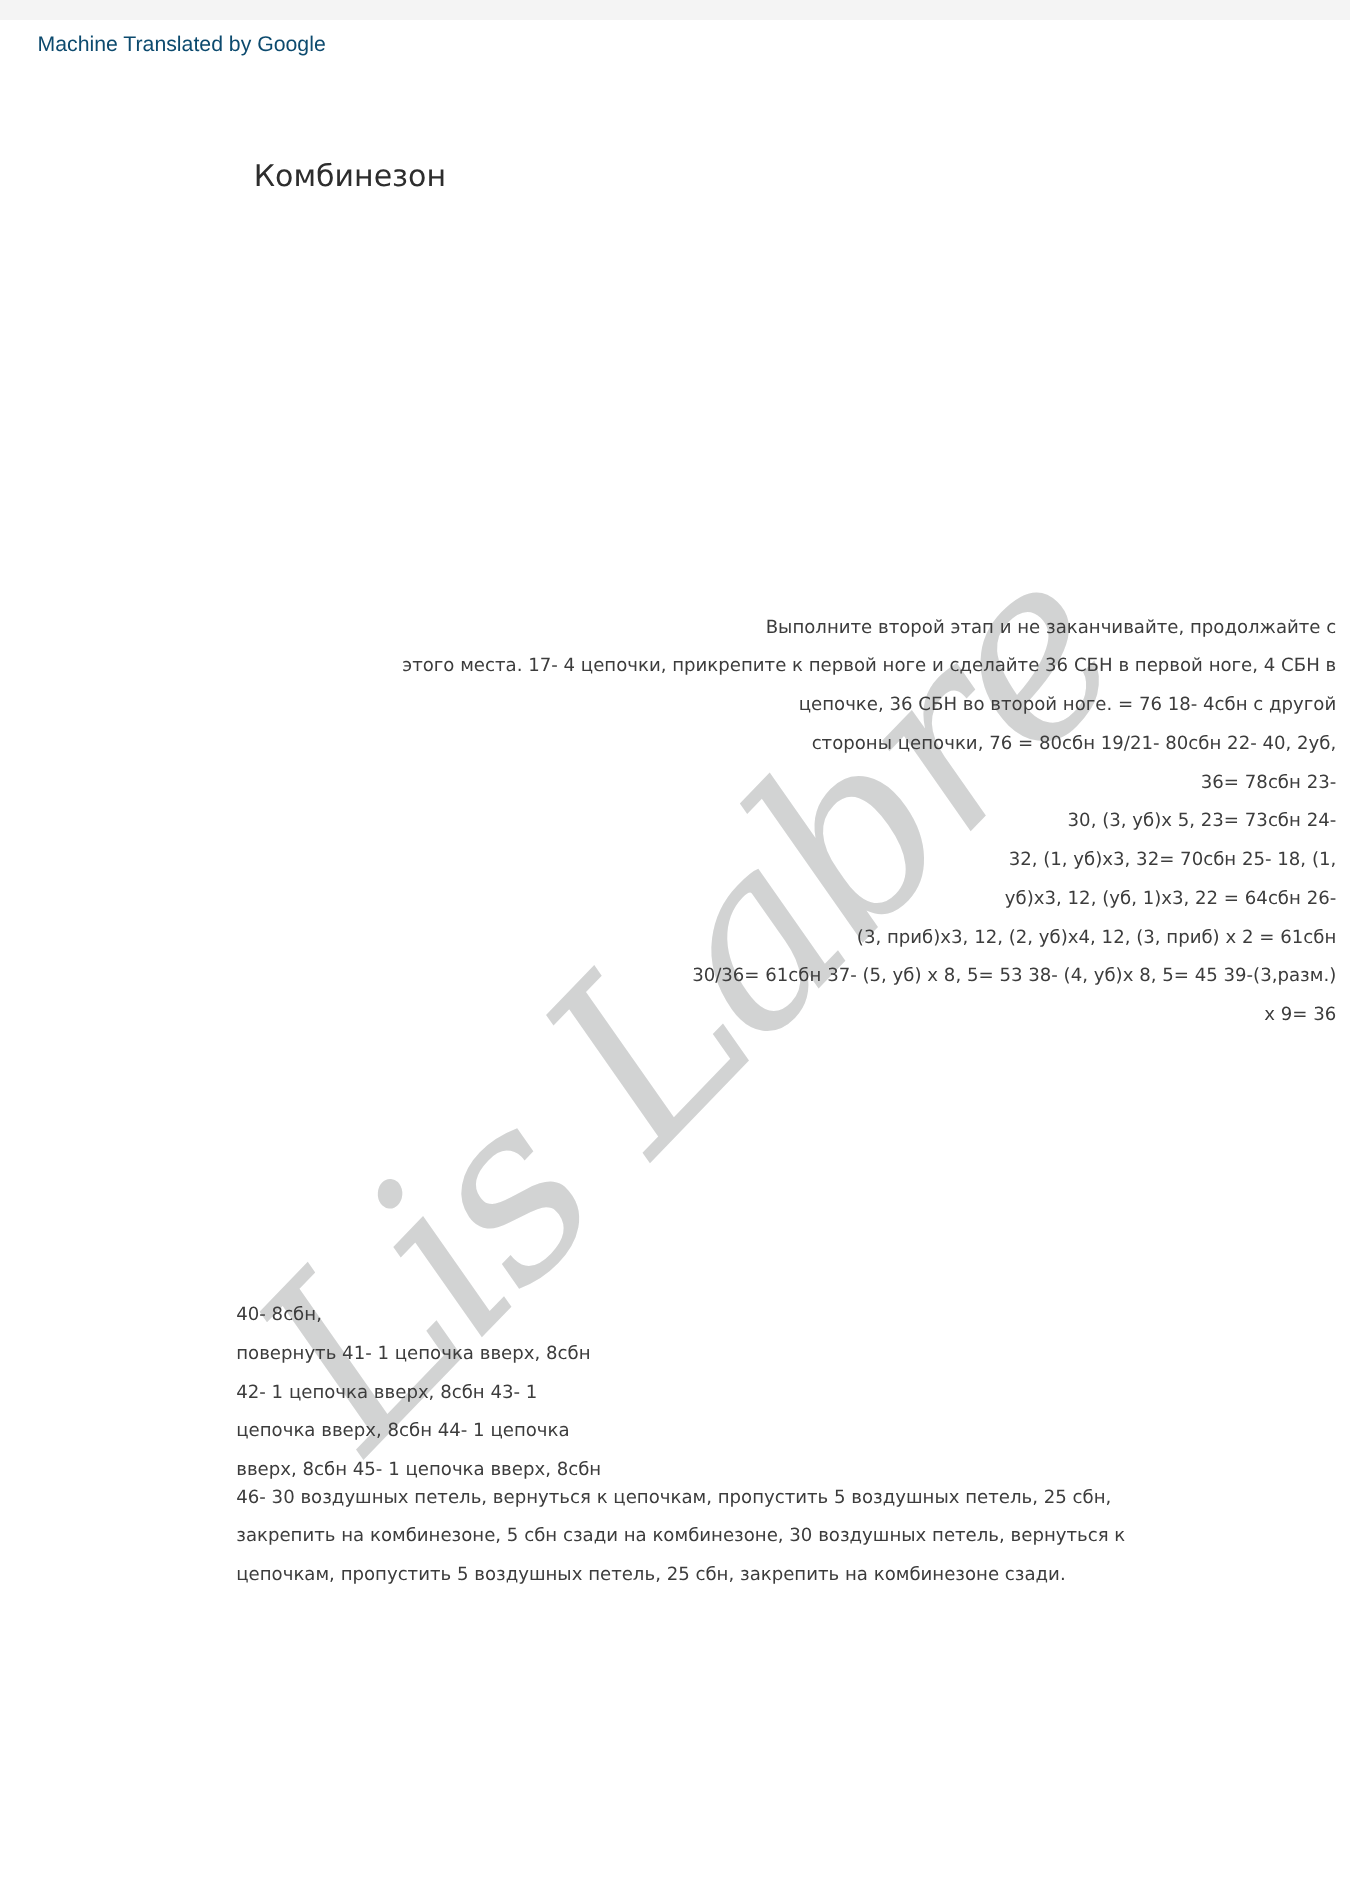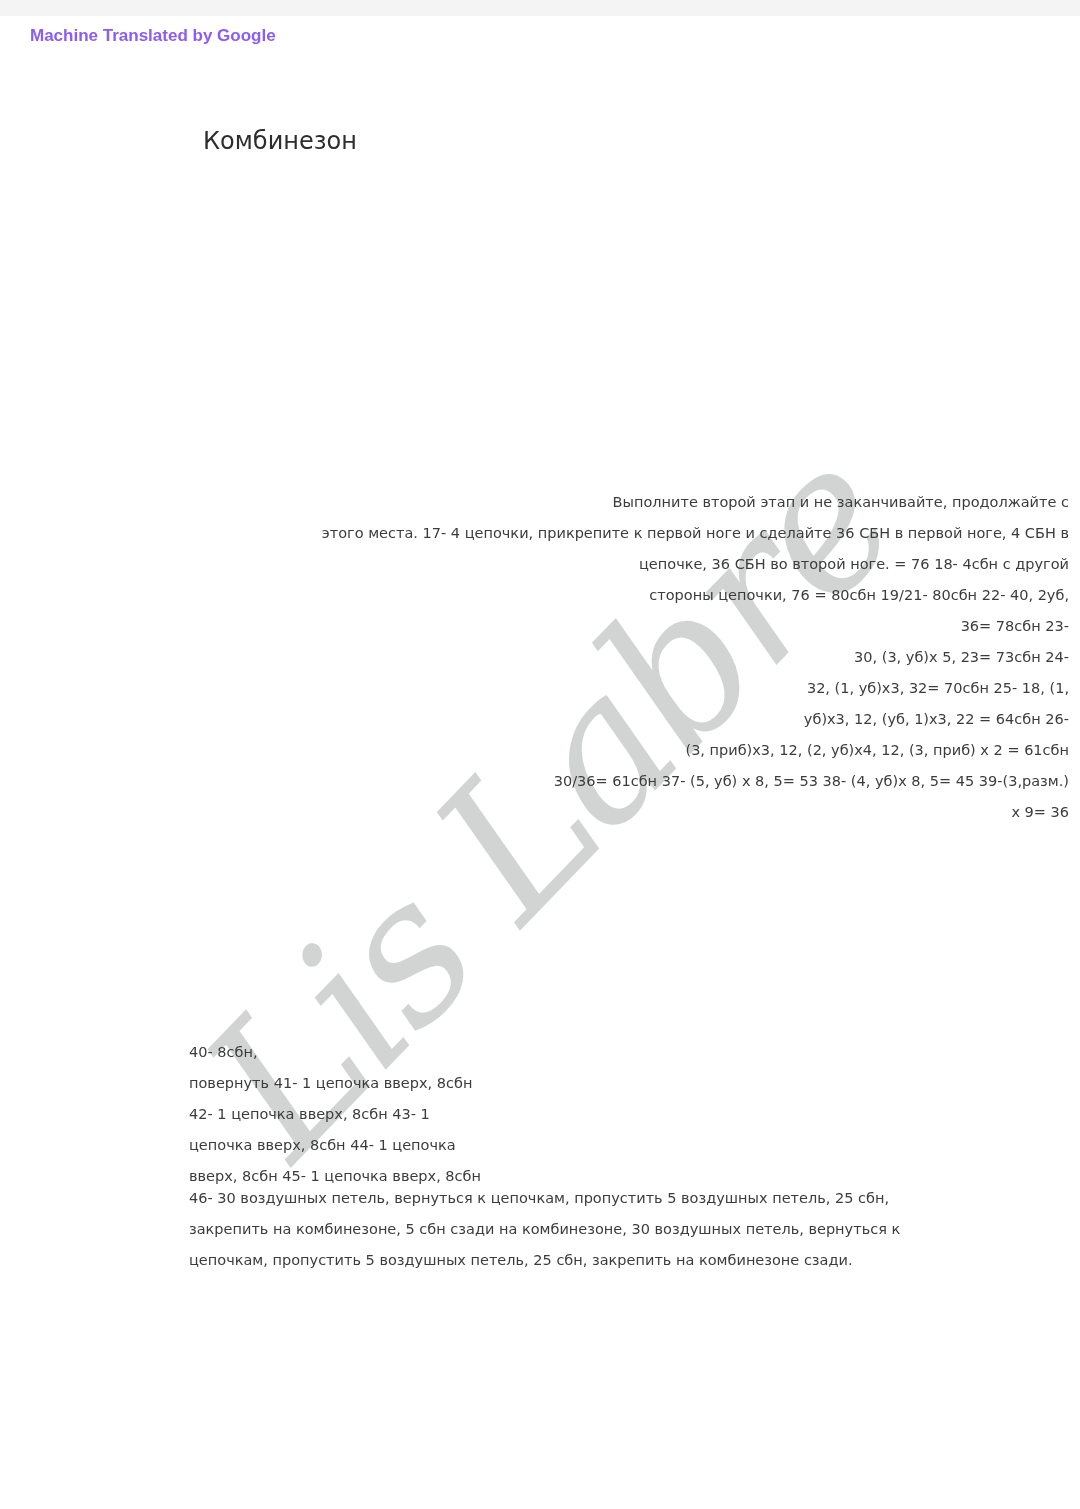--- a/index.html
+++ b/index.html
@@ -23,23 +23,22 @@
     height: 16px;
     background: #f4f4f4;
   }
   .translation-notice {
     position: absolute;
     left: 30px;
     top: 24px;
     font-family: "Liberation Sans", sans-serif;
     font-size: 17px;
     line-height: 24px;
-    color: #8b5cf6;
+    color: #0c4a6e;
     z-index: 3;
-    font-weight: bold;
   }
   .page-title {
     position: absolute;
     left: 187px;
     top: 109px;
     margin: 16px;
     font-size: 24px;
     font-weight: 400;
     line-height: 33px;
     color: #2d2d2d;

